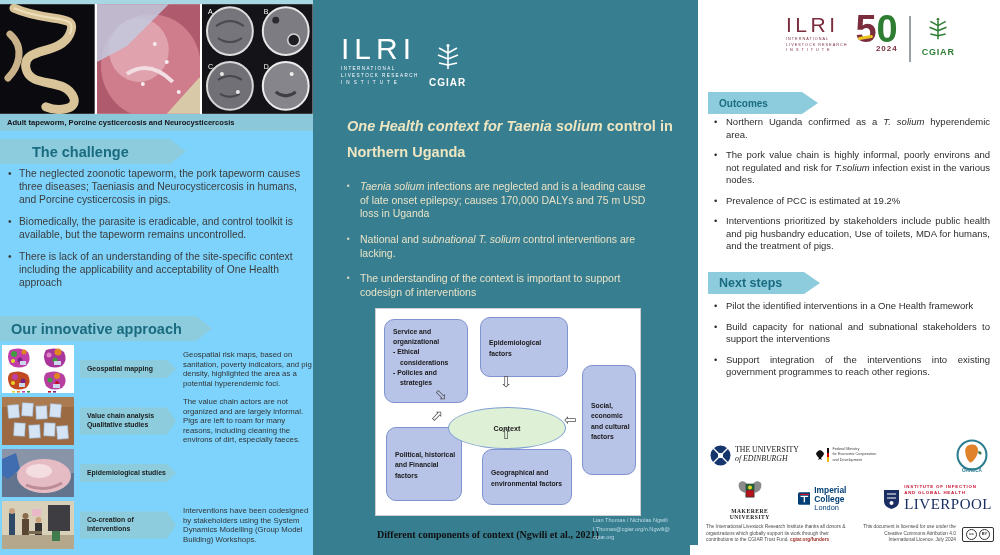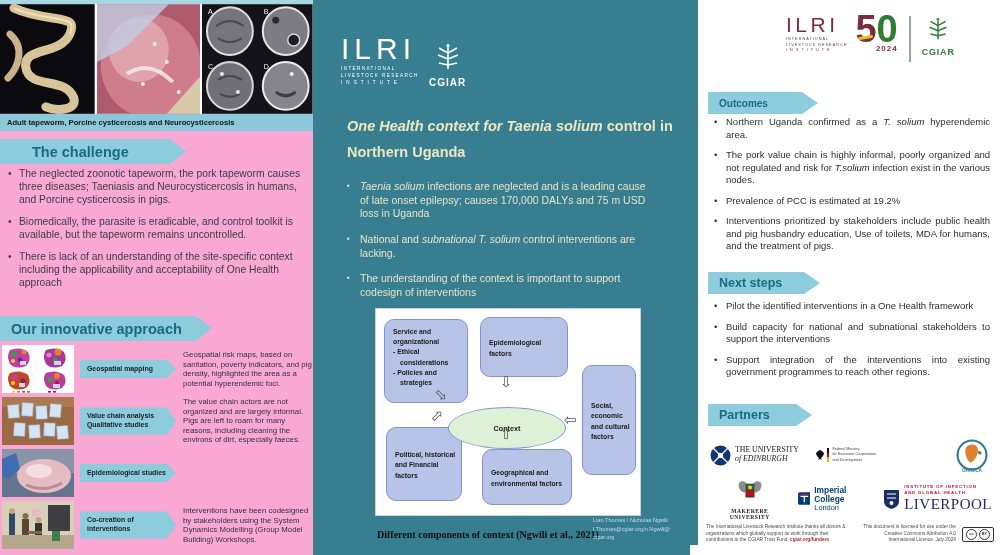--- a/index.html
+++ b/index.html
@@ -2,21 +2,21 @@
 <html><head>
 <meta charset="utf-8">
 <style>
   html,body{margin:0;padding:0;background:#fff;font-family:"Liberation Sans",sans-serif;}
   #poster{position:relative;width:1000px;height:555px;background:#fff;overflow:hidden;}
   
   .banner{position:absolute;background:#8cccdd;color:#1b6b80;font-weight:bold;
     clip-path:polygon(0 0,calc(100% - 16px) 0,100% 50%,calc(100% - 16px) 100%,0 100%);
     display:flex;align-items:center;padding-left:11px;box-sizing:border-box;}
   
-  .leftcol{position:absolute;left:0;top:0;width:313px;height:555px;background:#f9a8d4;}
+  .leftcol{position:absolute;left:0;top:0;width:313px;height:555px;background:#7dd3fc;}
   .topstrip{position:absolute;left:0;top:0;width:313px;height:4px;background:#a6d7e3;}
   .photos{position:absolute;left:0;top:4px;width:313px;height:110px;display:flex;gap:2px;background:#fff;}
   .photos svg{display:block;height:110px;}
   .photo-caption{position:absolute;left:0;top:114px;width:313px;height:17px;background:#8bc9da;
     font-size:7.6px;font-weight:bold;color:#15141a;line-height:17px;padding-left:7px;box-sizing:border-box;}
   .challenge-list{position:absolute;left:8px;top:168px;width:298px;margin:0;padding:0;list-style:none;}
   .challenge-list li{display:flex;margin-bottom:9px;font-size:10.3px;line-height:1.26;color:#3c3c3c;}
   .challenge-list .mk{width:11px;flex:0 0 11px;}
   .approach-rows{position:absolute;left:0;top:343px;width:313px;}
   .arow{display:flex;align-items:center;height:52px;}
@@ -403,21 +403,21 @@
 
     <div class="banner" style="left:18px;top:92px;width:110px;height:22px;font-size:10px;">Outcomes</div>
 
     <ul class="rlist" style="top:116px;">
       <li>
         <span class="mk">•</span>
         <span class="tx"><span>Northern Uganda confirmed as a </span><i>T. solium</i><span> hyperendemic area.</span></span>
       </li>
       <li>
         <span class="mk">•</span>
-        <span class="tx"><span>The pork value chain is highly informal, poorly organized and not regulated and risk for </span><i>T.solium</i><span> infection exist in the various nodes.</span></span>
+        <span class="tx"><span>The pork value chain is highly informal, poorly environs and not regulated and risk for </span><i>T.solium</i><span> infection exist in the various nodes.</span></span>
       </li>
       <li>
         <span class="mk">•</span>
         <span class="tx"><span>Prevalence of PCC is estimated at 19.2%</span><i></i><span></span></span>
       </li>
       <li>
         <span class="mk">•</span>
         <span class="tx"><span>Interventions prioritized by stakeholders include public health and pig husbandry education, Use of toilets, MDA for humans, and the treatment of pigs.</span><i></i><span></span></span>
       </li>
     </ul>
@@ -432,21 +432,20 @@
       <li>
         <span class="mk">•</span>
         <span class="tx">Build capacity for national and subnational stakeholders to support the interventions</span>
       </li>
       <li>
         <span class="mk">•</span>
         <span class="tx">Support integration of the interventions into existing government programmes to reach other regions.</span>
       </li>
     </ul>
 
-    <div class="banner" style="left:18px;top:404px;width:104px;height:22px;font-size:12.5px;">Partners</div>
 
     <div class="partners-row" style="left:20px;top:434px;width:282px;height:42px;">
       <div class="edin">
         <svg width="21" height="21" viewBox="0 0 21 21">
           <circle cx="10.5" cy="10.5" r="10" fill="#15356d"></circle>
           <path d="M3 3 L18 18 M18 3 L3 18" stroke="#fff" stroke-width="1.4"></path>
           <rect x="8" y="8" width="5" height="5" fill="#fff"></rect>
         </svg>
         <div class="etext">
           <div>THE UNIVERSITY</div>

